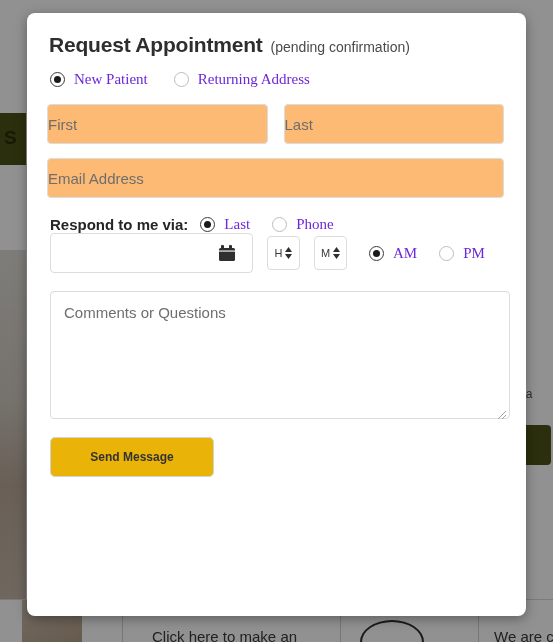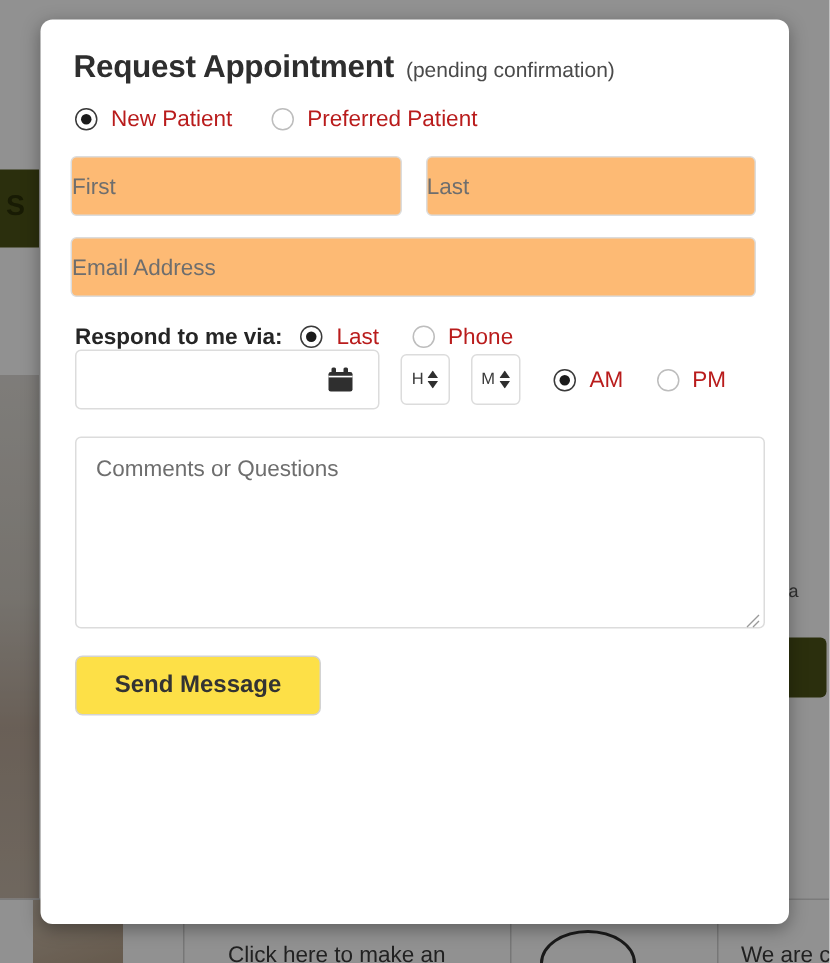--- a/index.html
+++ b/index.html
@@ -204,22 +204,23 @@
   }
   .radio.checked::after {
     content: "";
     width: 7px;
     height: 7px;
     border-radius: 50%;
     background: #1b1b1b;
   }
   .radio-label {
     font-size: 15px;
-    color: #b91c1c;
+    color: #6d28d9;
     white-space: nowrap;
+    font-family: Liberation Serif, serif;
   }
   .patient-type .radio-item + .radio-item { margin-left: 26px; }
   .patient-type .radio-label { font-size: 15px; }
 
   
   .fields { margin-top: 16px; }
   .field-row {
     display: flex;
     gap: 16px;
     margin-bottom: 14px;
@@ -336,23 +337,23 @@
     height: 10px;
   }
 
   
   #send-button {
     margin: 18px 0 0 3px;
     width: 162px;
     height: 38px;
     border: 1px solid #d3d3d3;
     border-radius: 5px;
-    background: #fde047;
+    background: #eab308;
     color: #333333;
-    font-size: 16px;
+    font-size: 12px;
     font-weight: bold;
     font-family: "Liberation Sans", sans-serif;
     display: flex;
     align-items: center;
     justify-content: center;
     cursor: pointer;
   }
 </style>
 </head>
 <body>
@@ -393,21 +394,21 @@
 
     <div class="radio-row patient-type">
       <div class="radio-item">
         <span class="radio checked"></span>
         <span class="gap"></span>
         <span class="radio-label">New Patient</span>
       </div>
       <div class="radio-item">
         <span class="radio"></span>
         <span class="gap"></span>
-        <span class="radio-label">Preferred Patient</span>
+        <span class="radio-label">Returning Address</span>
       </div>
     </div>
 
     <div class="fields">
       <div class="field-row">
         <div class="input half">First</div>
         <div class="input half">Last</div>
       </div>
       <div class="field-row">
         <div class="input full">Email Address</div>

